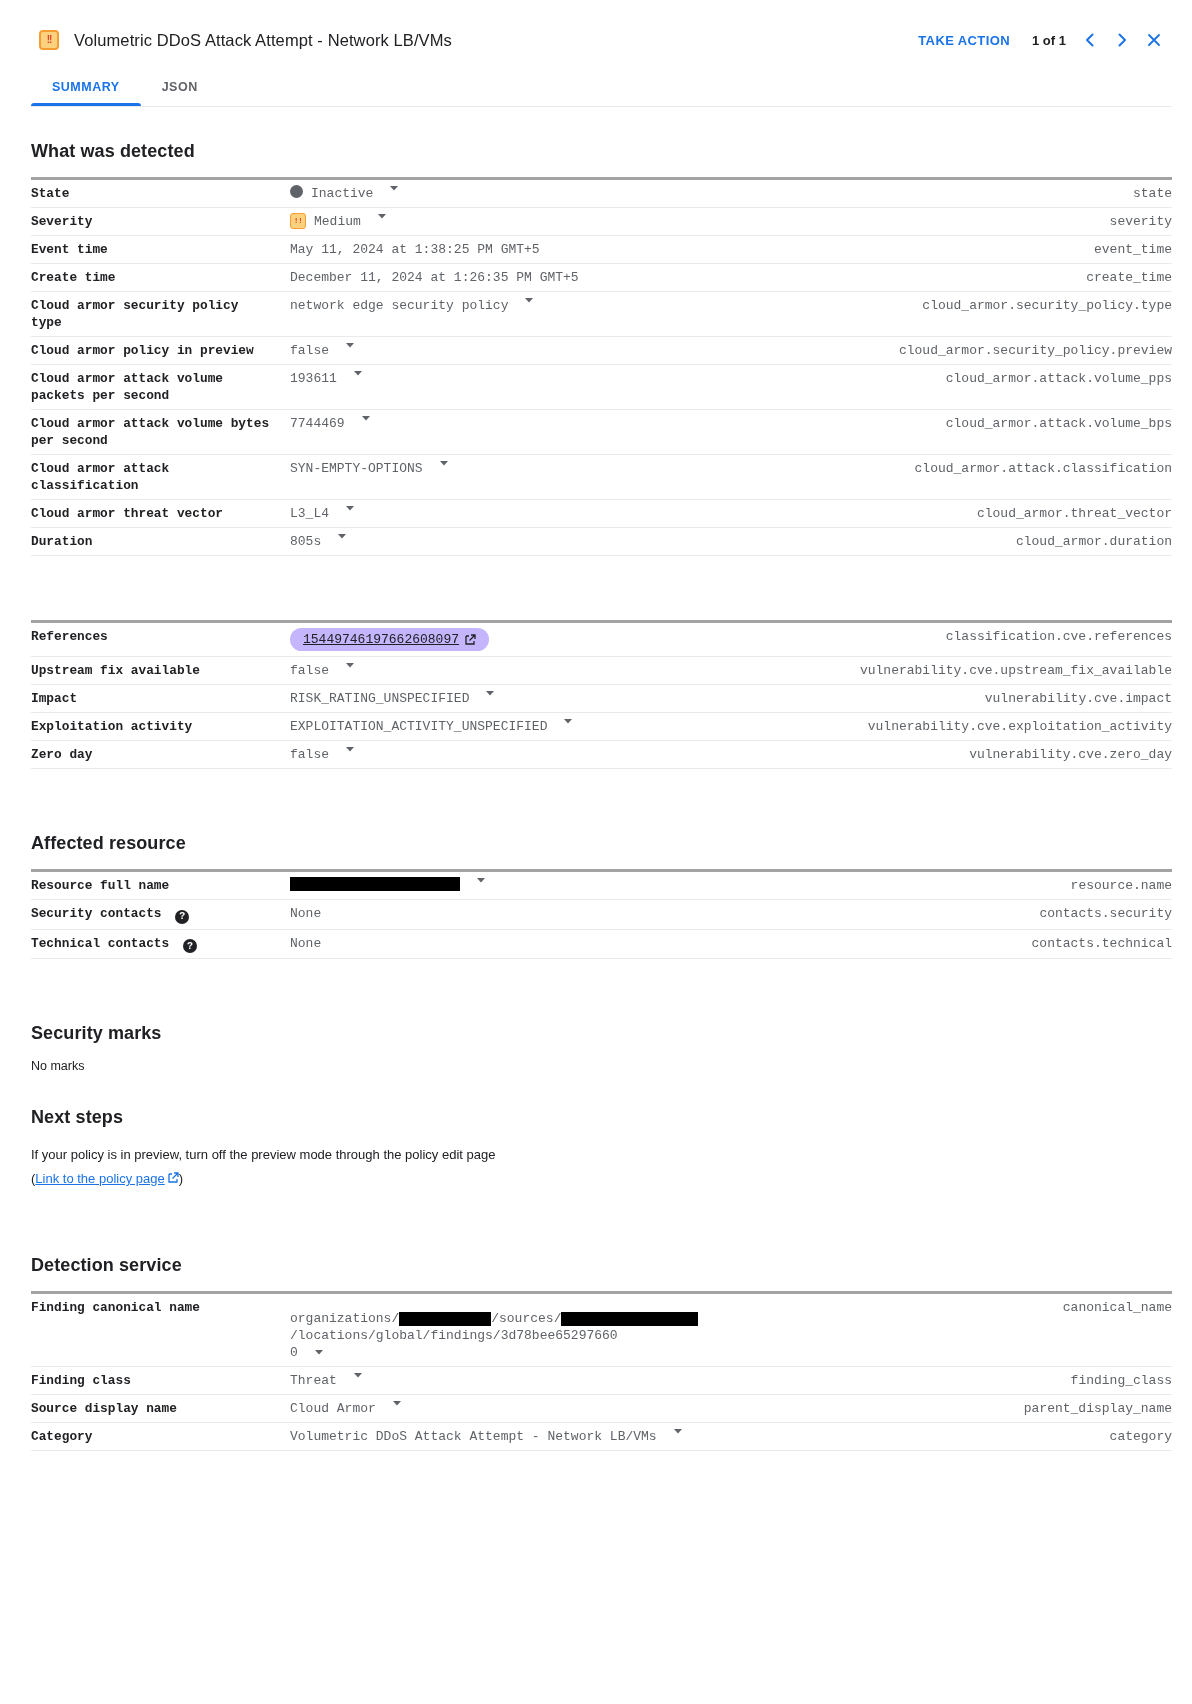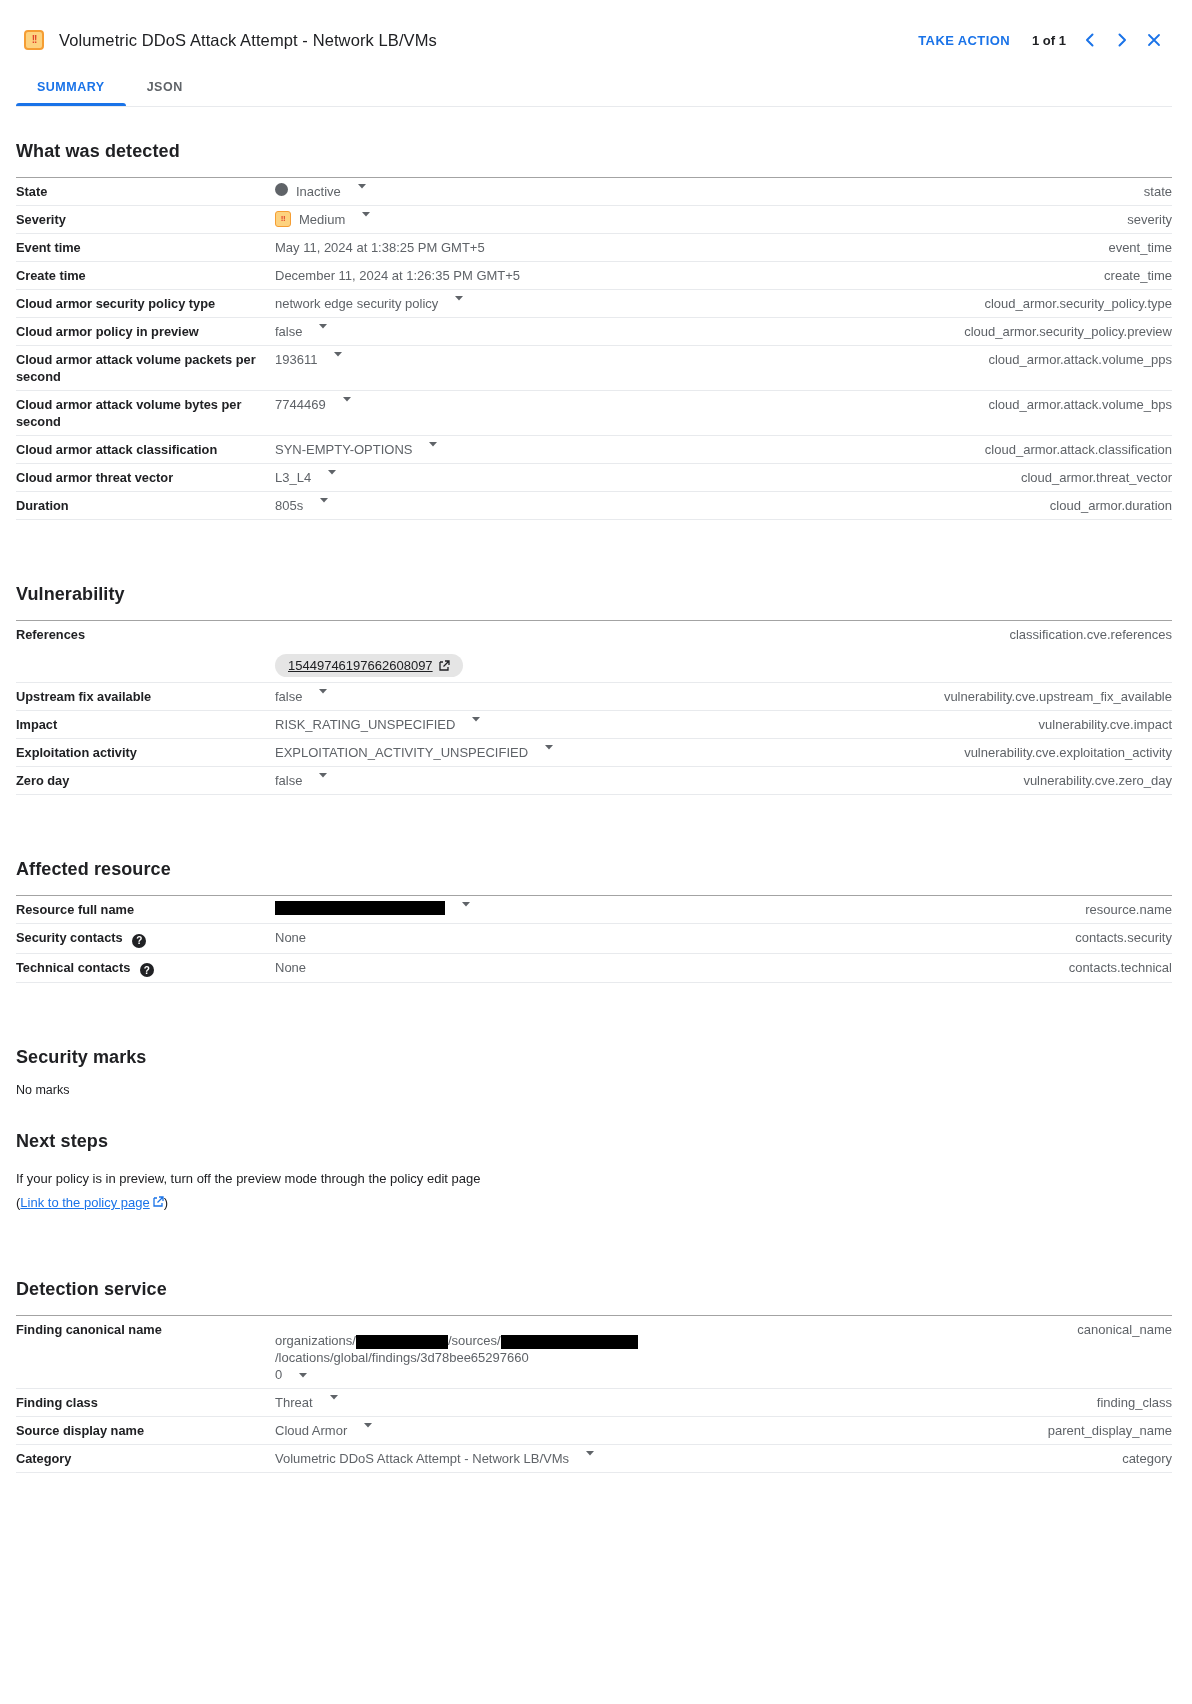--- a/index.html
+++ b/index.html
@@ -3,21 +3,21 @@
 <meta charset="utf-8">
 <style>
   * { box-sizing: border-box; margin: 0; padding: 0; }
   html,body { background:#fff; }
   body {
     width:1192px; min-height:1704px; margin:0 auto;
     font-family:"Liberation Sans", sans-serif;
     color:#202124;
     -webkit-font-smoothing:antialiased;
   }
-  .page { padding:0 20px 40px 16px; }
+  .page { padding:0 20px 40px 31px; }
 
   
   .hdr { display:flex; align-items:center; padding:26px 4px 0 8px; }
   .sev-badge {
     width:20px; height:20px; border-radius:4px; flex:0 0 auto;
     background:#fdd27f; border:2px solid #f59d33;
     display:flex; align-items:center; justify-content:center;
   }
   .sev-badge::after { content:"!!"; color:#e0442c; font-size:10px; font-weight:700; letter-spacing:-1px; line-height:1; }
   .hdr h1 { font-size:16.5px; font-weight:500; margin-left:15px; letter-spacing:.1px; color:#202124; flex:1 1 auto; }
@@ -40,21 +40,21 @@
   .tab.active { color:#1a73e8; }
   .tab.active::after {
     content:""; position:absolute; left:0; right:0; bottom:0; height:3px;
     background:#1a73e8; border-radius:3px 3px 0 0;
   }
 
   
   section { margin-top:34px; }
   section.gap-lg { margin-top:64px; }
   h2 { font-size:18px; font-weight:700; letter-spacing:.1px; color:#202124; margin-bottom:15px; padding-left:0; }
-  .tbl { border-top:1px solid #a3a3a3; }
+  .tbl { border-top:3px solid #a3a3a3;font-family:Liberation Mono, monospace; }
   .row {
     display:grid; grid-template-columns:259px minmax(0,1fr) 320px;
     align-items:start; border-bottom:1px solid #e8eaed; padding:5px 0;
   }
   .lbl { font-size:12.8px; font-weight:700; color:#202124; line-height:17px; padding-right:18px; }
   .val { font-size:13px; color:#5f6368; line-height:17px; display:flex; align-items:flex-start; flex-wrap:wrap; max-width:590px; }
   .val .vtext { white-space:pre-wrap; }
   .fld { font-size:13px; color:#5f6368; line-height:17px; text-align:right; }
   .caret { display:inline-flex; margin-left:16px; cursor:pointer; align-items:center; }
   .caret svg { display:block; }
@@ -65,22 +65,22 @@
     display:inline-flex; align-items:center; justify-content:center;
   }
   .sev-inline::after { content:"!!"; color:#e0442c; font-size:8px; font-weight:700; letter-spacing:-.5px; line-height:1; }
   .help {
     display:inline-flex; width:14px; height:14px; border-radius:50%; background:#202124;
     color:#fff; font-size:10px; font-weight:700; align-items:center; justify-content:center;
     vertical-align:-2px; margin-left:6px;
   }
   .help::after { content:"?"; }
   .chip {
-    display:inline-flex; align-items:center; background:#e5e5e5; border:none; cursor:pointer;
-    border-radius:13px; padding:4px 13px; font-family:inherit; font-size:13px; color:#202124;margin-top:28px;
+    display:inline-flex; align-items:center; background:#c4b5fd; border:none; cursor:pointer;
+    border-radius:13px; padding:4px 13px; font-family:inherit; font-size:13px; color:#202124;
   }
   .chip .chip-text { text-decoration:underline; }
   .chip svg { margin-left:5px; }
   .redact { display:inline-block; height:14px; background:#000; vertical-align:middle; }
   .redact.r-resource { width:170px; }
   .redact.r-org { width:92px; }
   .redact.r-src { width:137px; }
   .val-canonical { display:block;margin-top:11px; }
   .val-canonical .caret { vertical-align:1px; }
 
@@ -262,21 +262,20 @@
               </svg>
             </span>
         </div>
         <div class="fld">cloud_armor.duration</div>
       </div>
 
     </div>
   </section>
 
   <section class="gap-lg">
-    <h2>Vulnerability</h2>
     <div class="tbl">
 
       <div class="row">
         <div class="lbl">References</div>
         <div class="val">
           <button class="chip">
             <span class="chip-text">15449746197662608097</span>
             <svg width="12" height="12" viewBox="0 0 12 12">
                 <path d="M2 2 H5 M2 2 V10 H10 V7" fill="none" stroke="#202124" stroke-width="1.3"></path>
                 <path d="M7 1 H11 V5 M11 1 L5.5 6.5" fill="none" stroke="#202124" stroke-width="1.3"></path>

